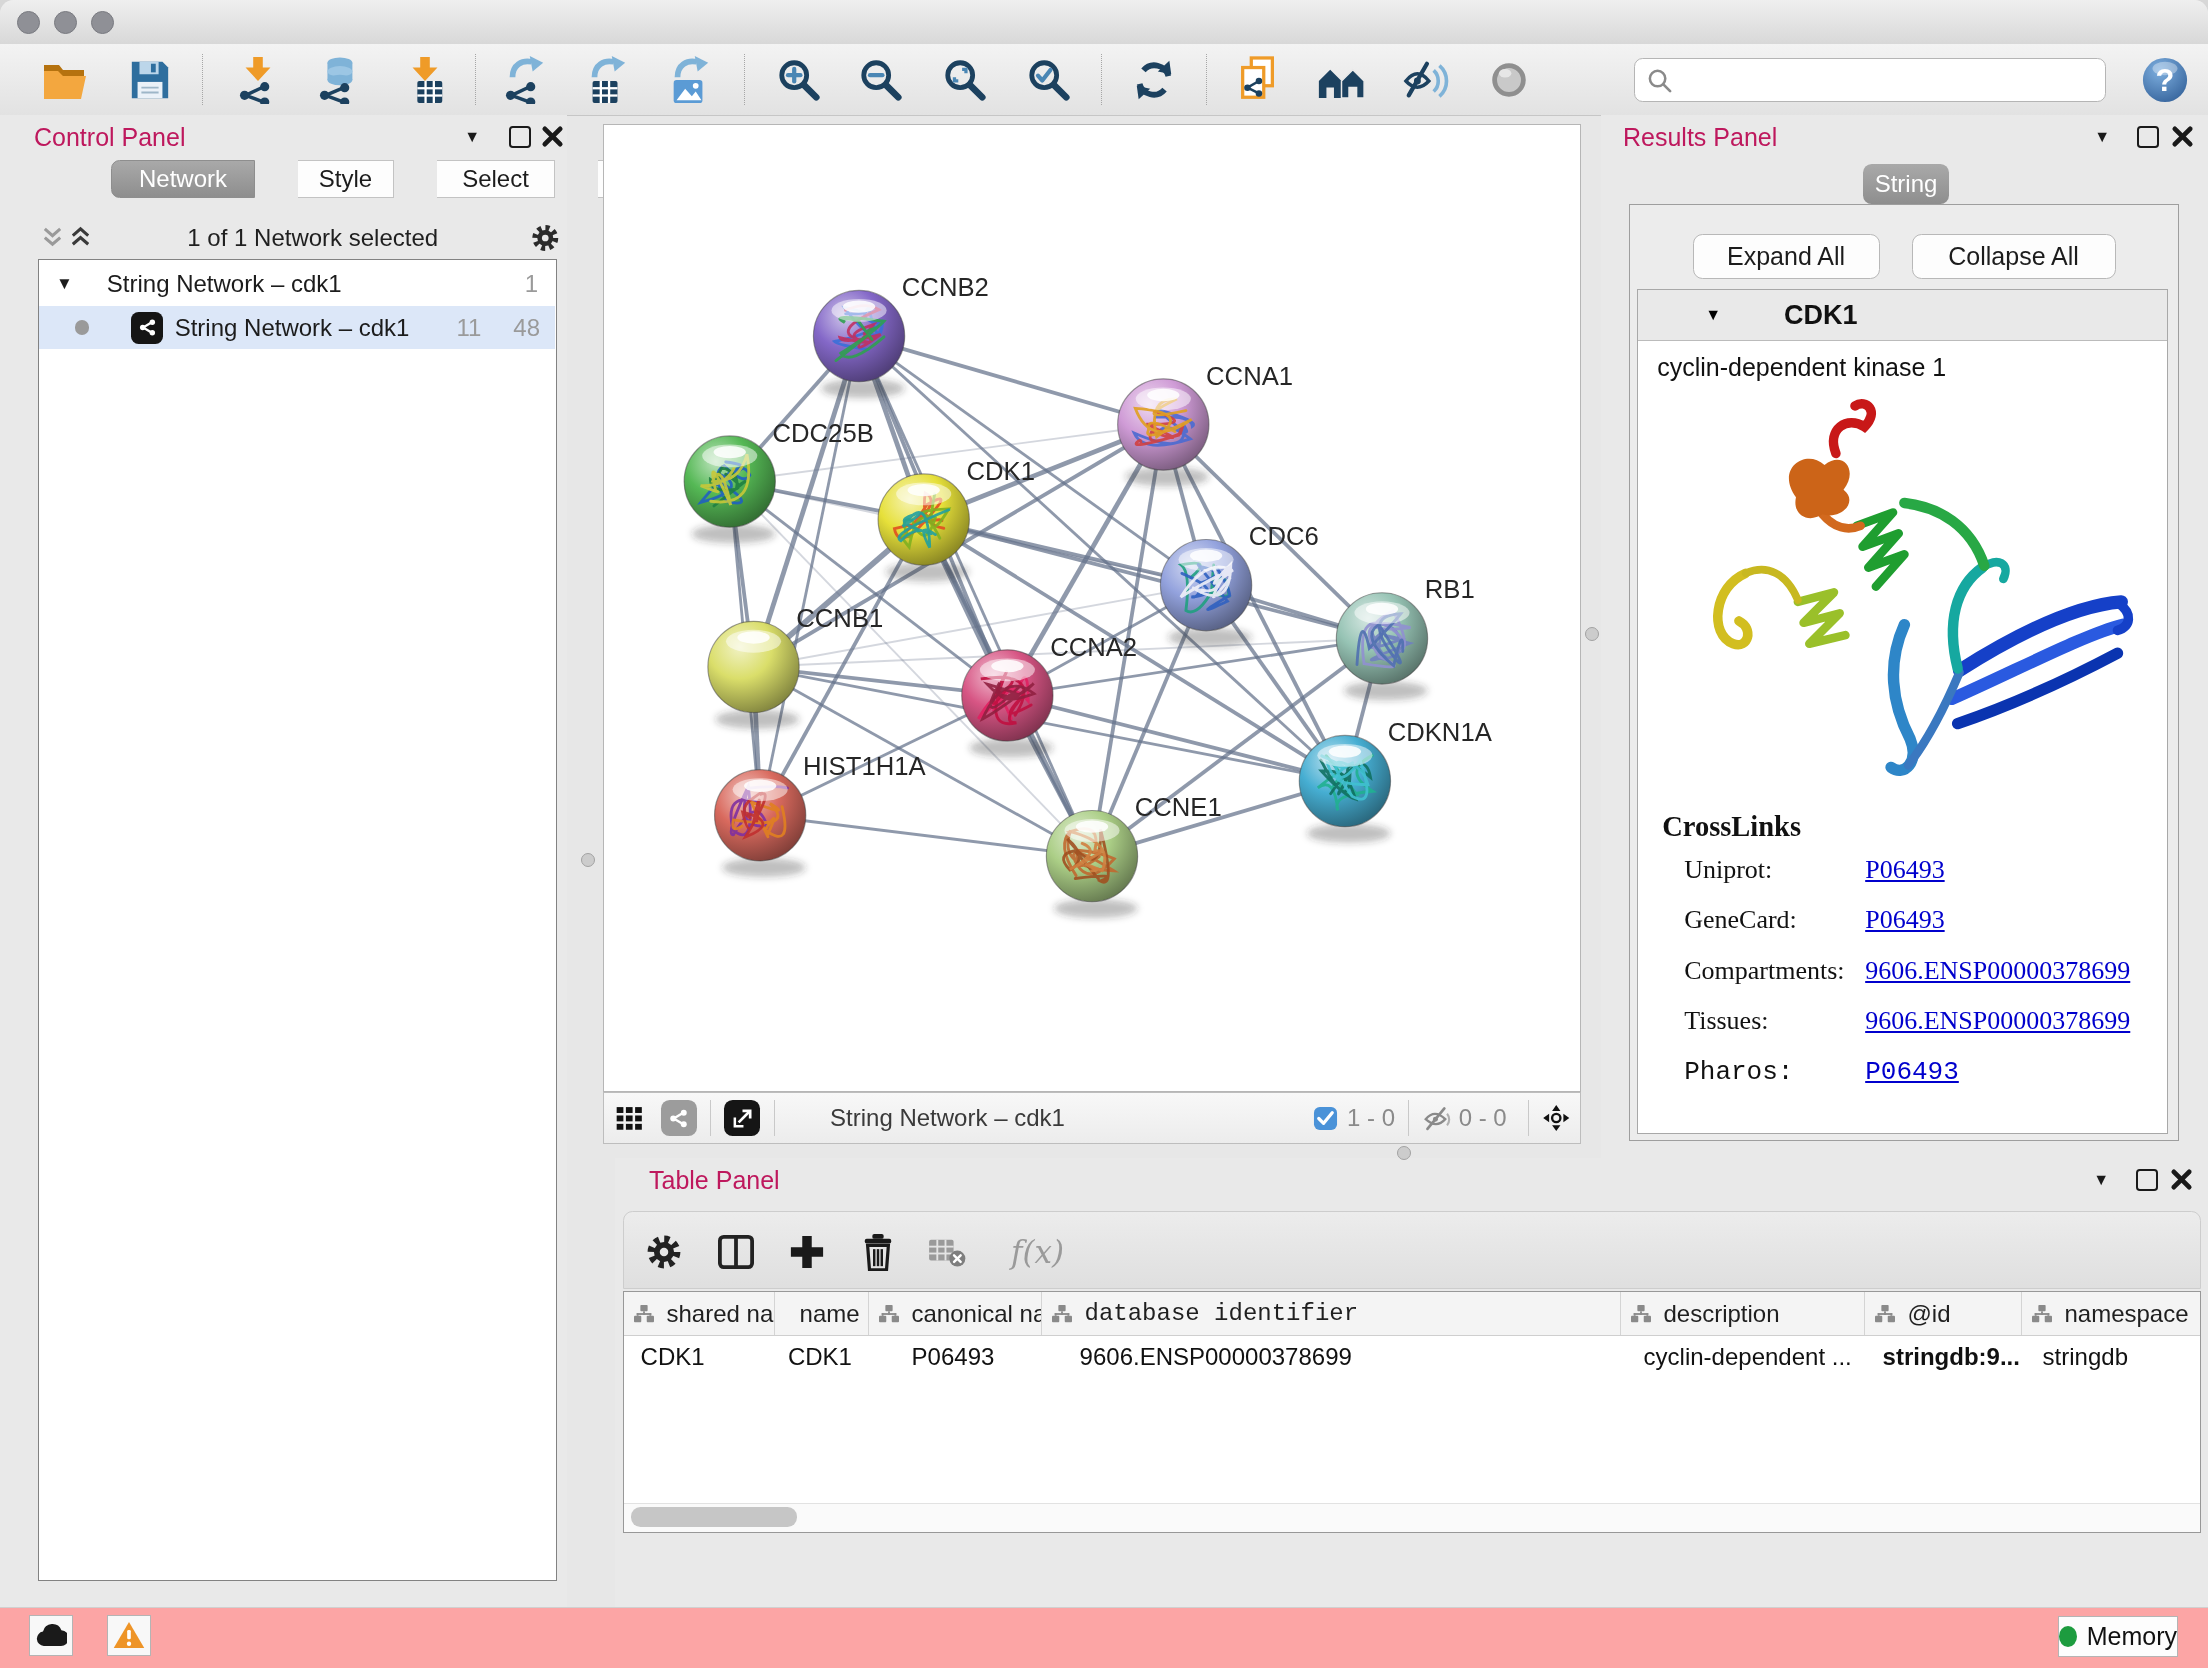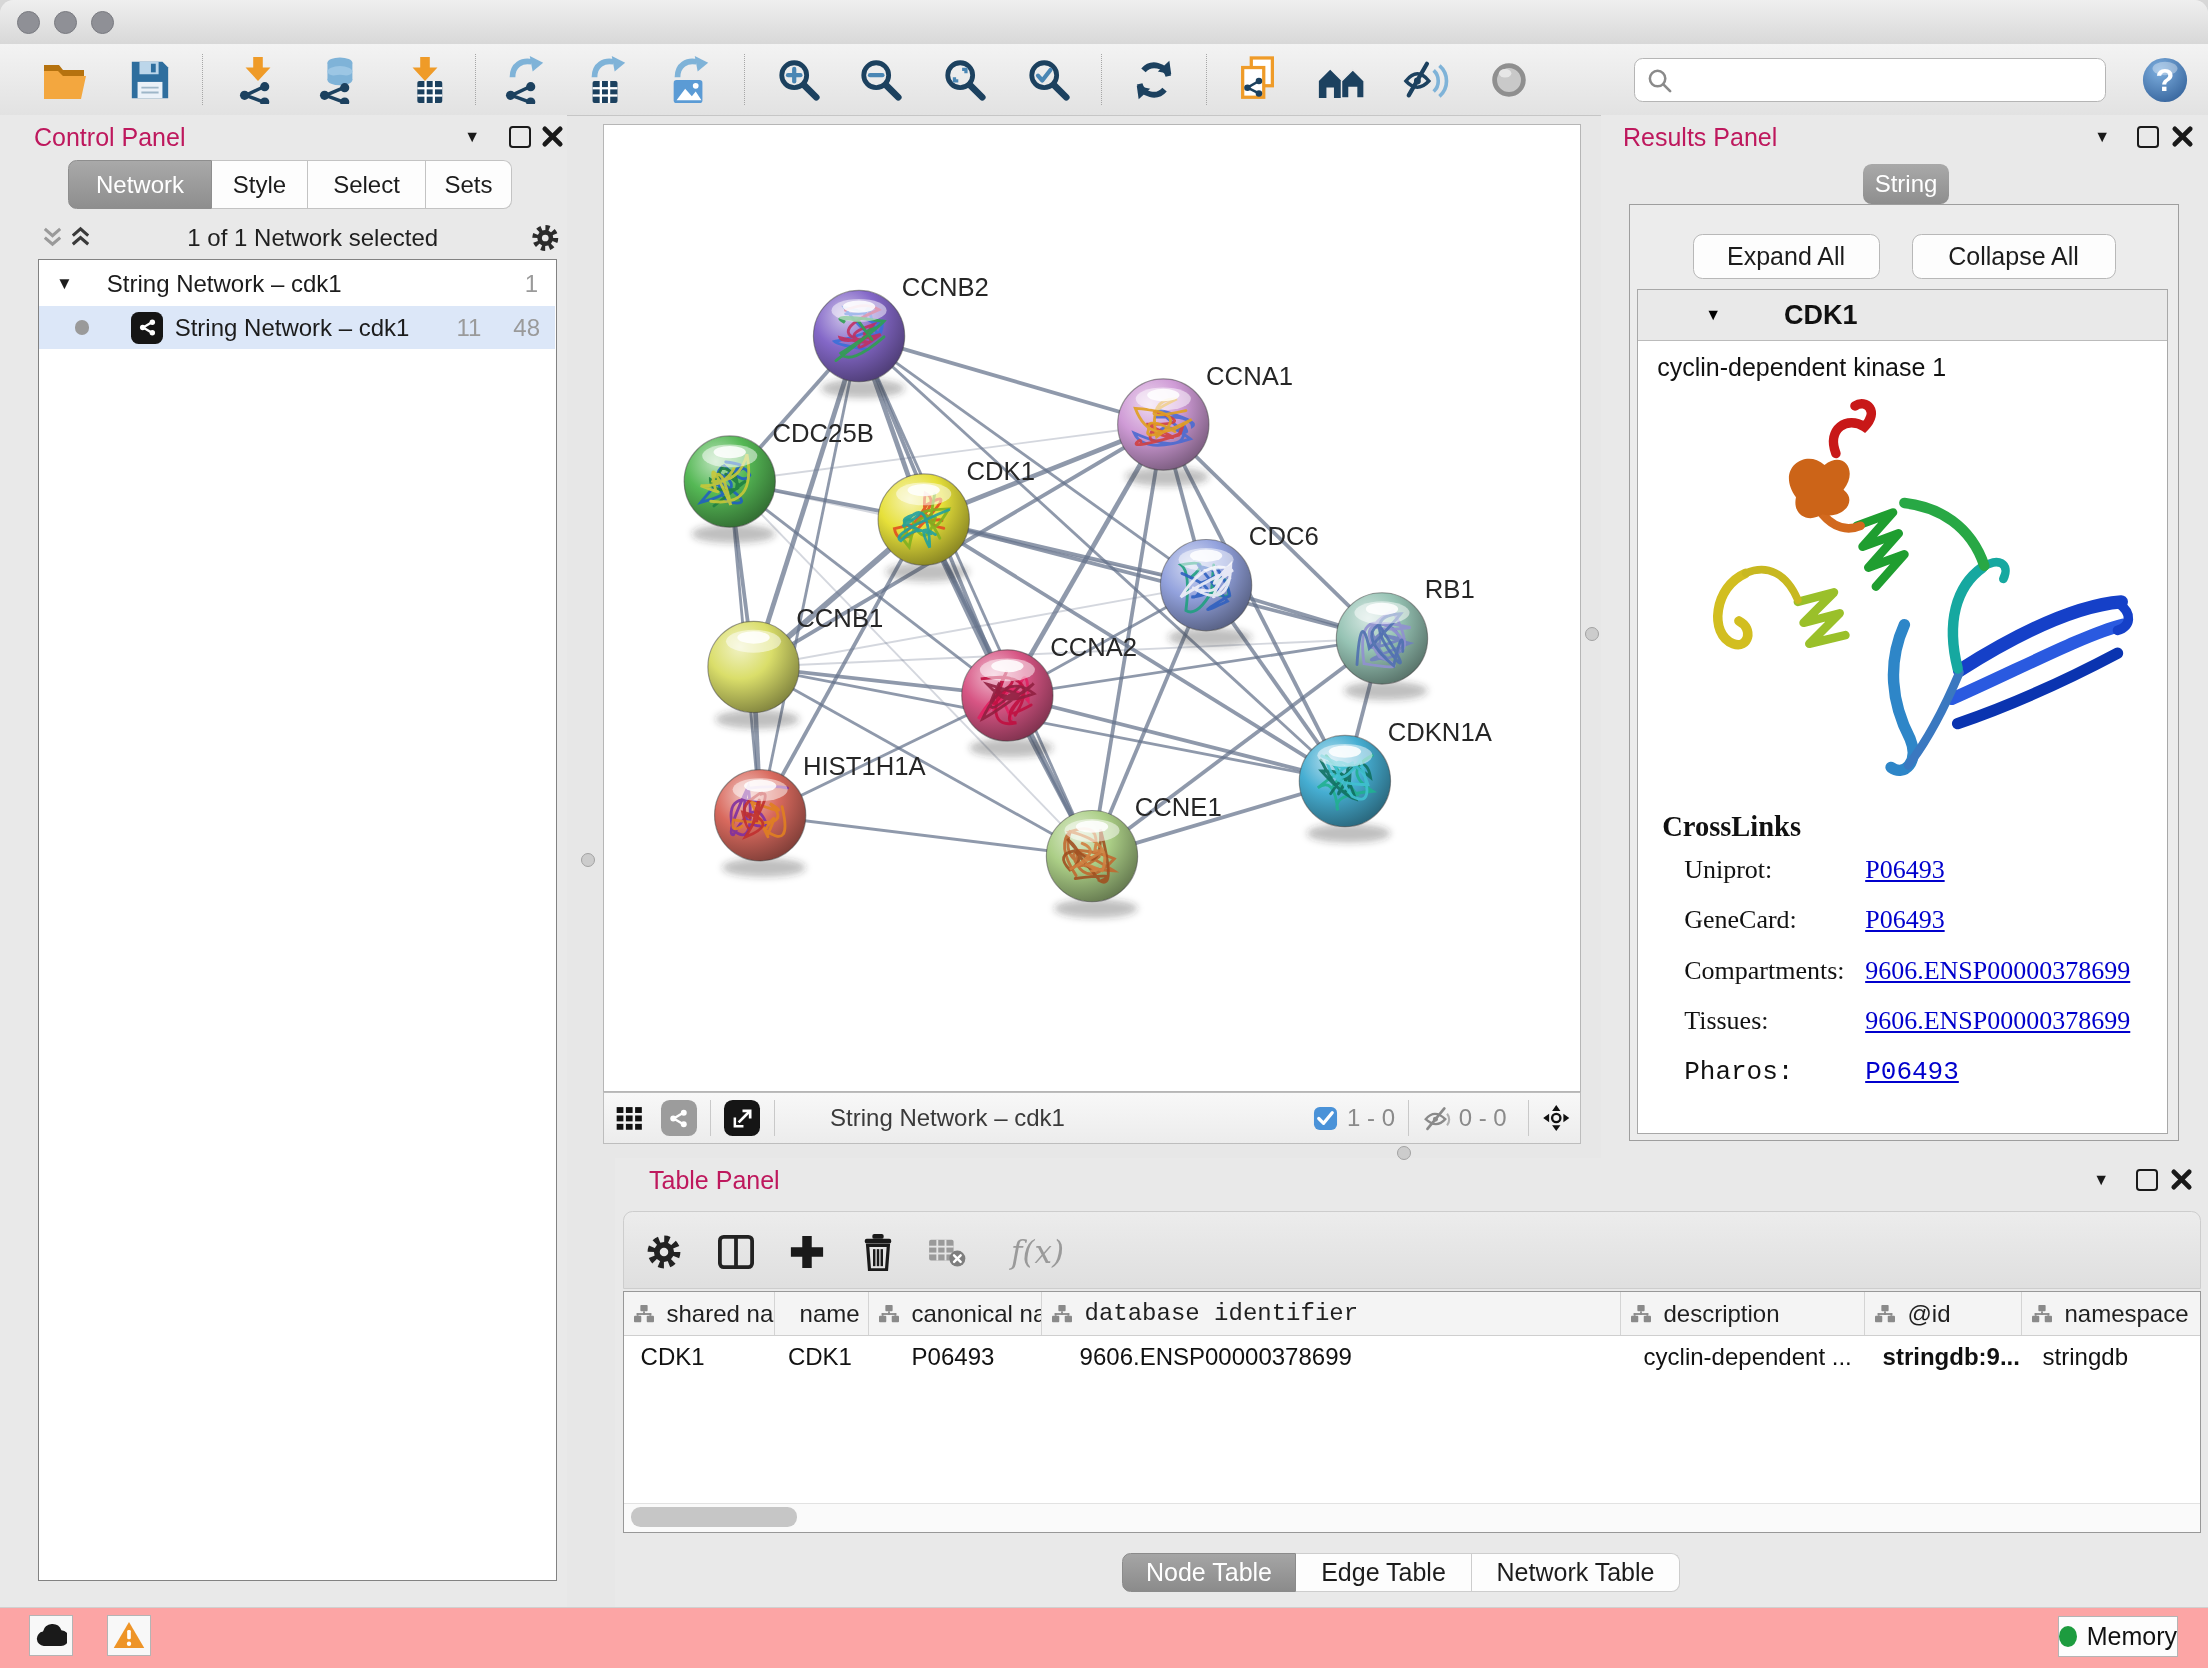--- a/index.html
+++ b/index.html
@@ -20,21 +20,21 @@
 
   
   .panel-title{font-size:25px;color:#be185d;}
   .winbtn-caret{font-size:16px;color:#1a1a1a;}
   .winbtn-box{width:18px;height:18px;border:2.4px solid #1a1a1a;border-radius:3.8px;}
   .pbtn{position:absolute;display:flex;align-items:center;justify-content:center;width:28.5px;height:28.5px;}
 
   
   .cpanel{position:absolute;left:0;top:115px;width:567px;height:1492px;background:#e9e9e9;}
   .cp-tabs{position:absolute;left:68px;top:45px;height:41px;display:flex;}
-  .seg-tab{height:49px;display:flex;align-items:center;justify-content:center;font-size:24px;color:#1c1c1c;background:#fdfdfd;border:1px solid #c3c3c3;border-left:none;box-sizing:border-box;}
+  .seg-tab{height:38px;display:flex;align-items:center;justify-content:center;font-size:24px;color:#1c1c1c;background:#fdfdfd;border:1px solid #c3c3c3;border-left:none;box-sizing:border-box;margin-left:43px;}
   .seg-tab:first-child{border-left:1px solid #c3c3c3;border-radius:8.6px 0 0 8.6px;}
   .seg-tab:last-child{border-radius:0 8.6px 8.6px 0;}
   .seg-tab.sel{background:linear-gradient(#a9a9a9,#8e8e8e);color:#fff;border-color:#8e8e8e;}
   .cp-sub{position:absolute;left:38px;top:102px;width:521px;height:42px;display:flex;align-items:center;}
   .cp-status{flex:1;text-align:center;font-size:24px;color:#1f1f1f;}
   .tree-box{position:absolute;left:38px;top:144px;width:519px;height:1322px;background:#fff;border:1.9px solid #828282;box-sizing:border-box;}
   .tree-row{position:absolute;left:0;width:516px;height:43px;display:flex;align-items:center;font-size:24px;color:#1c1c1c;}
   .tree-count{color:#9a9a9a;}
   .share-badge{width:32px;height:32px;border-radius:7.6px;background:#151515;display:flex;align-items:center;justify-content:center;}
 
@@ -948,25 +948,20 @@
           <div class="td" style="width: 173px; padding-left: 43px;">P06493</div>
           <div class="td" style="width: 579px; padding-left: 38px;">9606.ENSP00000378699</div>
           <div class="td" style="width: 244px; padding-left: 23px;">cyclin-dependent ...</div>
           <div class="td" style="width: 157px; padding-left: 18px; font-weight: bold;">stringdb:9...</div>
           <div class="td" style="width: 304px; padding-left: 21px;">stringdb</div>
         </div>
       <div class="hscroll">
           <div class="hthumb"></div>
         </div>
     </div>
-    <div class="tp-tabs" id="tp-tabs">
-        <div class="tp-tab sel" style="width: 174px;">Node Table</div>
-        <div class="tp-tab" style="width: 176px;">Edge Table</div>
-        <div class="tp-tab" style="width: 208px;">Network Table</div>
-      </div>
   </div>
 
   <div class="statusbar">
     <div class="sb-btn" style="left:28.5px">
       <svg width="32" height="25" viewBox="0 0 40 30">
           <path d="M11 28a9 9 0 0 1-1-17.9A12 12 0 0 1 33 8.5 8.5 8.5 0 0 1 32 28z" fill="#1a1a1a"></path>
         </svg>
     </div>
     <div class="sb-btn" style="left:107px">
       <svg width="32" height="30" viewBox="0 0 44 40">

